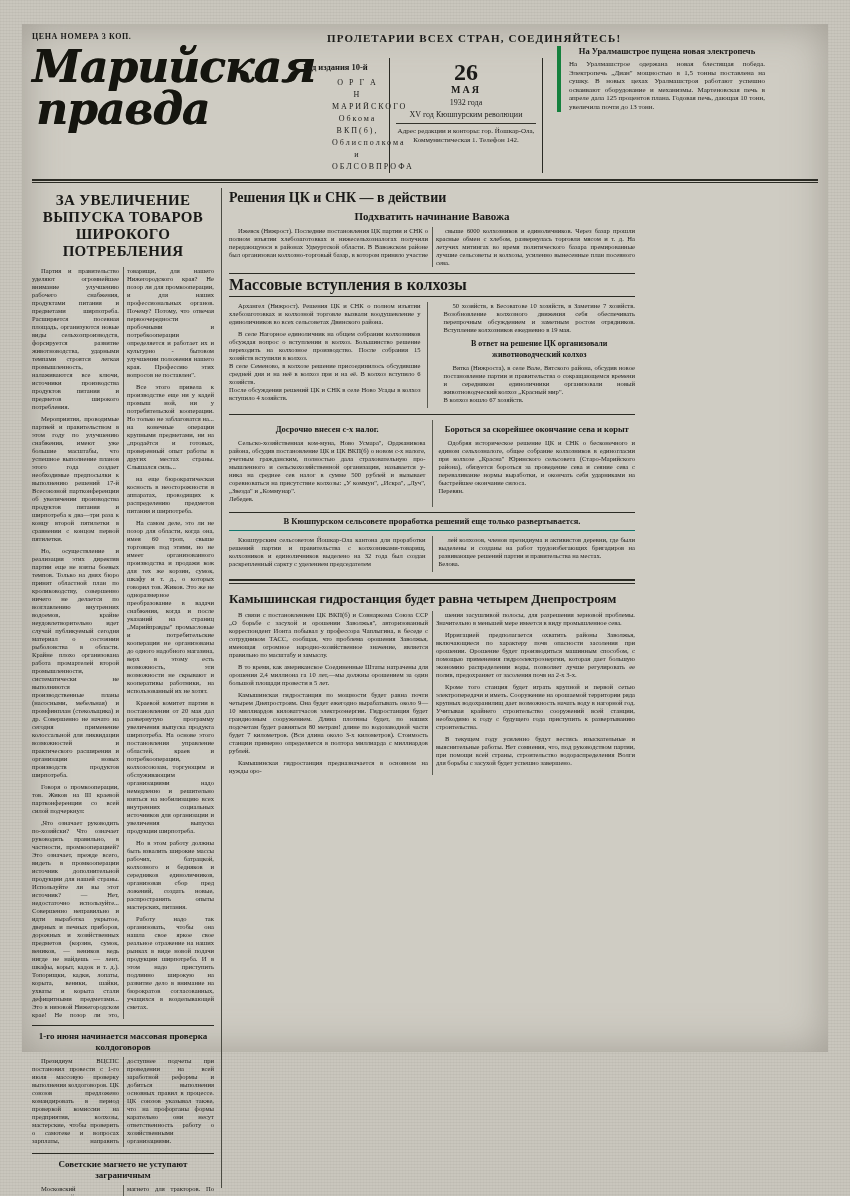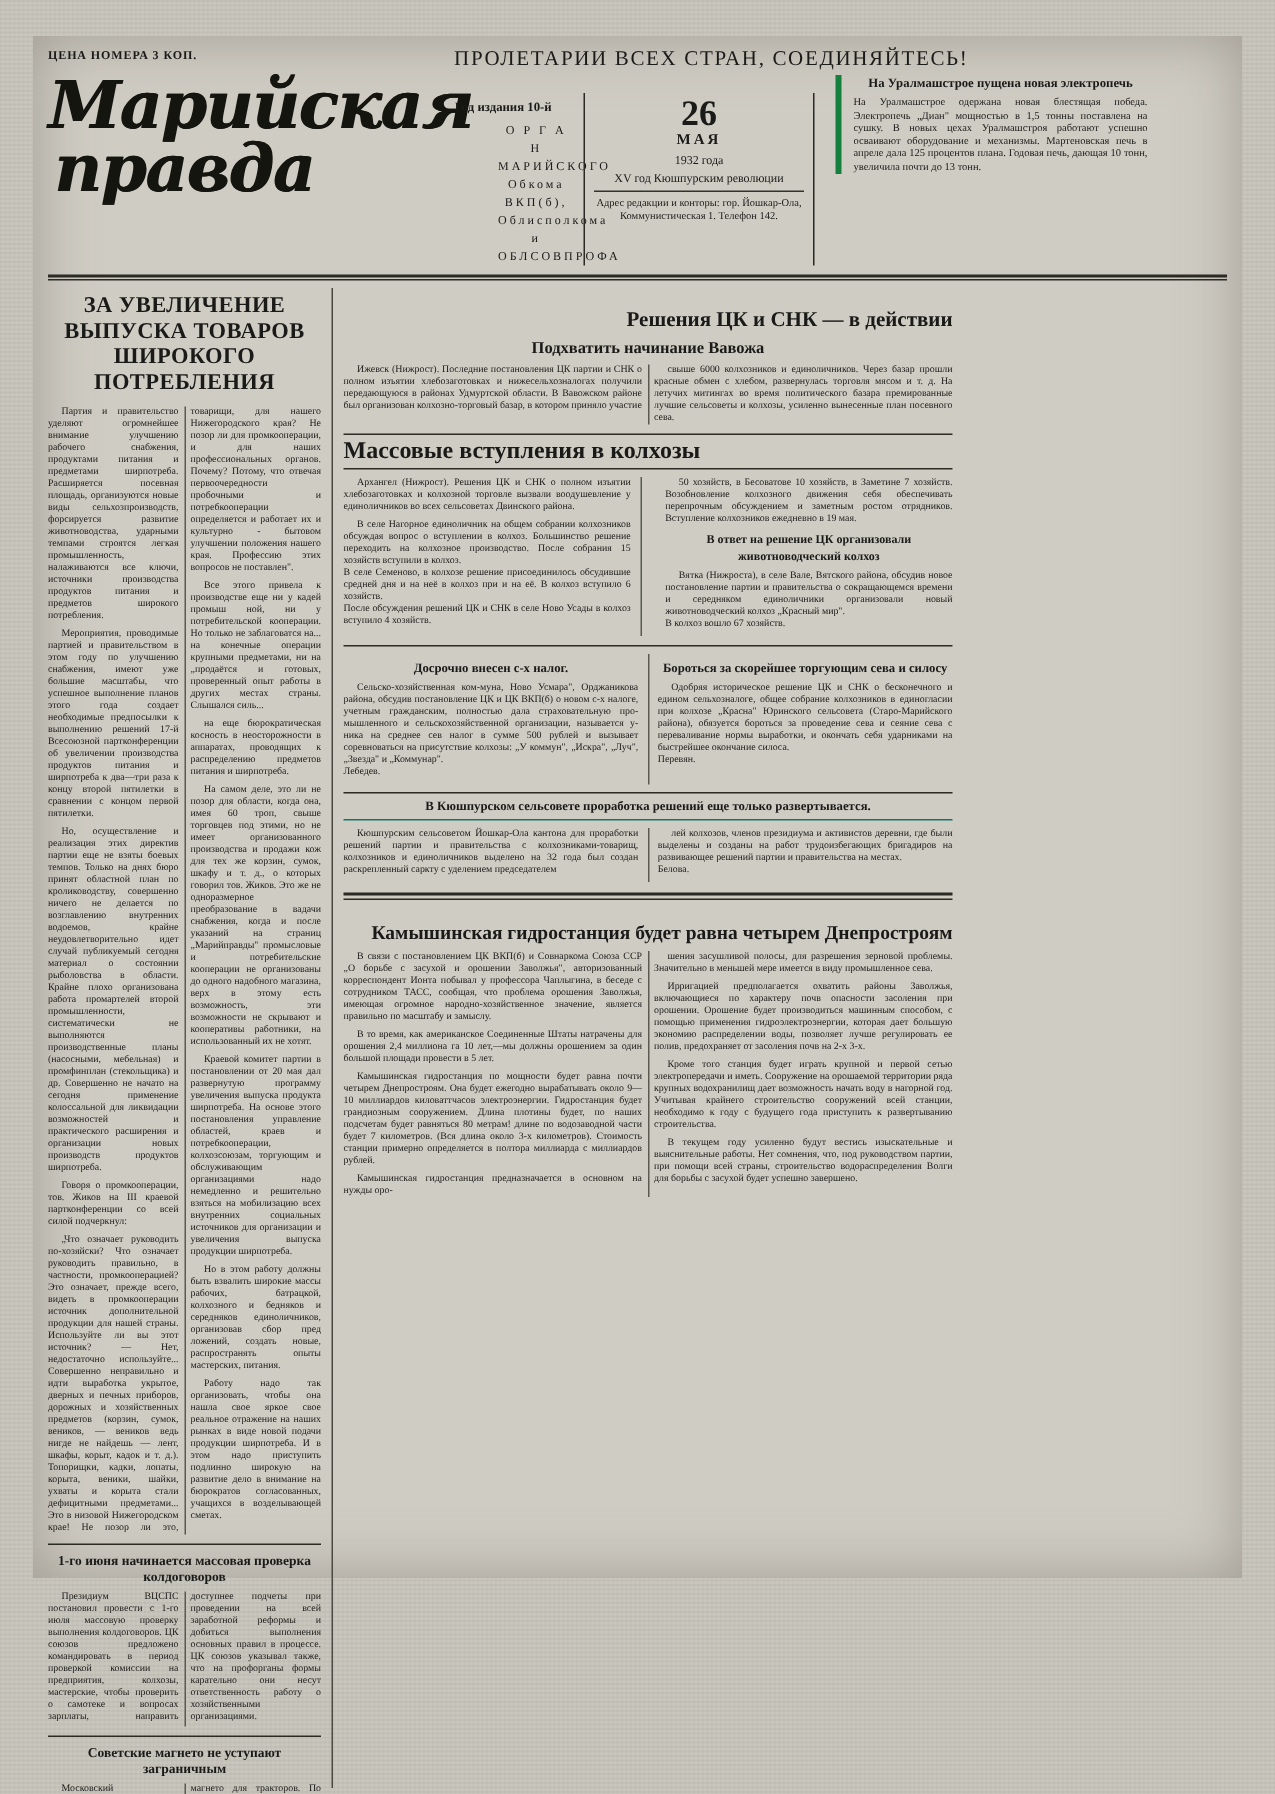--- a/index.html
+++ b/index.html
@@ -18,21 +18,21 @@
   .sheet{
     position:absolute;left:22px;top:24px;width:806px;height:1028px;
     background:#cfccc3;
     box-shadow:inset 0 0 40px rgba(120,115,105,0.55);
   }
   .inner{position:absolute;left:10px;top:8px;right:10px;bottom:6px;}
 
   
   .topstrip{display:flex;align-items:flex-start;justify-content:space-between;font-size:8px;letter-spacing:.5px;}
   .price{font-weight:bold;font-size:8px;letter-spacing:.6px;}
-  .slogan{font-weight:normal;font-size:14px;letter-spacing:1.1px;}
+  .slogan{font-weight:bold;font-size:11px;letter-spacing:1.1px;}
 
   
   .masthead{display:flex;align-items:flex-start;margin-top:2px;}
   .logo{width:250px;}
   .logo .l1,.logo .l2{
     font-family:"DejaVu Serif", serif;
     font-weight:bold;font-style:italic;
     font-size:44px;line-height:42px;letter-spacing:-1px;color:#15150f;
     text-shadow:0.5px 0 0 #15150f;
   }
@@ -55,21 +55,21 @@
 
   .rule-thick{border-top:2px solid #2b2b24;margin:6px 0 0 0;}
   .rule-thin{border-top:1px solid #2b2b24;margin:1px 0 0 0;}
 
   
   .body{display:flex;margin-top:5px;height:1000px;}
   .colA{width:182px;padding-right:7px;border-right:1px solid #4a4a42;}
   .colB{width:200px;padding:0 7px;border-right:1px solid #4a4a42;}
 
   h1.head{font-size:15px;font-weight:bold;text-align:center;line-height:17px;margin:4px 0 7px 0;letter-spacing:.3px;}
-  h2.head{font-size:14px;font-weight:bold;text-align:right;line-height:16px;margin:14px 0 4px 0;}
+  h2.head{font-size:14px;font-weight:bold;text-align:left;line-height:16px;margin:2px 0 4px 0;}
   h3.sub{font-size:11px;font-weight:bold;text-align:center;margin:2px 0 5px 0;}
   h4.mini{font-size:9px;font-weight:bold;text-align:center;margin:4px 0 4px 0;line-height:11px;}
 
   p.t{font-size:6.6px;line-height:8.0px;text-align:justify;margin:0 0 4px 0;text-indent:9px;hyphens:auto;}
   .two{column-count:2;column-gap:8px;column-rule:1px solid #5a5a50;}
 
   .bar{border-top:1px solid #2b2b24;border-bottom:1px solid #2b2b24;padding:2px 0;margin:6px 0 5px 0;}
   .bar h4{margin:0;}
   .dblrule{border-top:2px solid #2b2b24;border-bottom:1px solid #2b2b24;height:2px;margin:7px 0;}
   .thinrule{border-top:1px solid #2b2b24;margin:6px 0 5px 0;}
@@ -185,21 +185,21 @@
 
           <div class="thinrule"></div>
 
           <div style="display:flex;">
             <div style="width:198px;padding-right:6px;border-right:1px solid #5a5a50;">
               <h4 class="mini" style="font-size:8.5px">Досрочно внесен с-х налог.</h4>
               <p class="t" style="white-space:pre-line">Сельско-хозяйственная ком-муна, Ново Усмара", Орджаникова района, обсудив постановление ЦК и ЦК ВКП(б) о новом с-х налоге, учетным гражданским, полностью дала страховательную про-мышленного и сельскохозяйственной организации, называется у-ника на среднее сев налог в сумме 500 рублей и вызывает соревноваться на присутствие колхозы: „У коммун", „Искра", „Луч", „Звезда" и „Коммунар".
 Лебедев.</p>
             </div>
             <div style="width:198px;padding-left:6px;">
-              <h4 class="mini" style="font-size:8.5px">Бороться за скорейшее торгующим сева и силосу</h4>
+              <h4 class="mini" style="font-size:8.5px">Бороться за скорейшее окончание сева и корыт</h4>
               <p class="t" style="white-space:pre-line">Одобряя историческое решение ЦК и СНК о бесконечного и едином сельхозналоге, общее собрание колхозников в единогласии при колхозе „Красна" Юринского сельсовета (Старо-Марийского района), обязуется бороться за проведение сева и сеяние сева с переваливание нормы выработки, и окончать себя ударниками на быстрейшее окончание силоса.
 Перевян.</p>
             </div>
           </div>
 
           <div class="framed">
             <h4 class="mini" style="margin:0;font-size:8.5px">В Кюшпурском сельсовете проработка решений еще только развертывается.</h4>
           </div>
 
           <div style="display:flex;">

